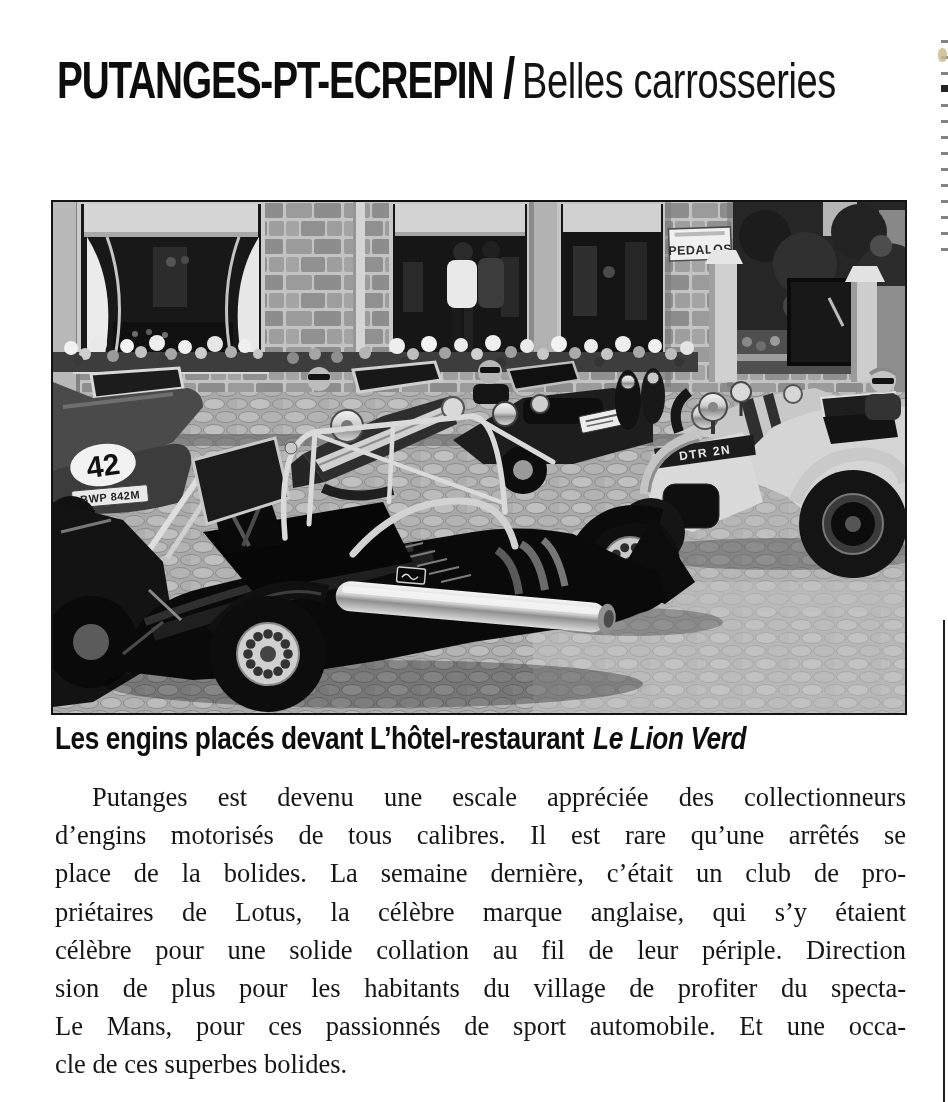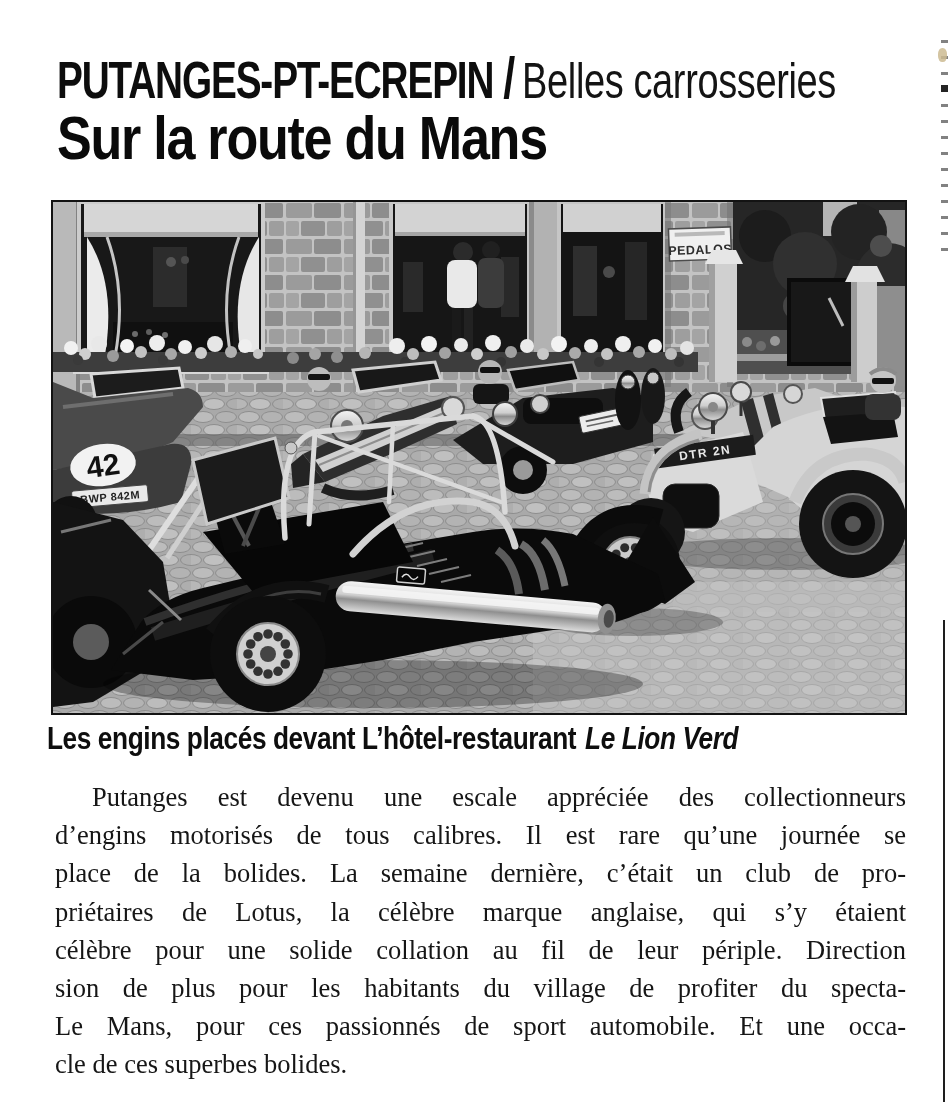--- a/index.html
+++ b/index.html
@@ -10,21 +10,21 @@
   .kicker{position:absolute;left:57px;top:38px;height:56px;line-height:56px;}
   .kicker .sqz{transform:scaleX(.76);}
   .kicker-loc{font-weight:bold;font-size:51px;letter-spacing:-1.5px;color:#0d0d0d;}
   .kicker-sep{font-weight:bold;font-size:57px;margin:0 9px 0 13px;color:#0d0d0d;}
   .kicker-topic{font-weight:normal;font-size:50px;letter-spacing:-.5px;color:#141414;}
   .headline{position:absolute;left:57px;top:90px;height:72px;line-height:72px;}
   .headline .sqz{transform:scaleX(.84);font-weight:bold;font-size:62px;letter-spacing:-1.5px;color:#0a0a0a;}
   .photo-frame{position:absolute;left:51px;top:188px;width:856px;height:515px;
                border:2px solid #131313;box-sizing:border-box;background:#9a9a9a;}
   .photo-frame svg{display:block;width:852px;height:511px;}
-  .caption{position:absolute;left:47px;top:705px;height:42px;line-height:42px;}
+  .caption{position:absolute;left:55px;top:705px;height:42px;line-height:42px;}
   .caption .sqz{transform:scaleX(.82);font-weight:bold;font-size:32px;letter-spacing:-.5px;color:#0e0e0e;}
   .caption-name{font-style:italic;margin-left:.34em;}
   .article-body{position:absolute;left:55px;top:766px;width:851px;
                 font-family:"Liberation Serif",serif;font-size:26.5px;color:#161616;}
   .bl{line-height:38.2px;text-align:justify;text-align-last:justify;text-justify:inter-word;white-space:nowrap;}
   .bl.first{text-indent:37px;}
   .bl.last{text-align-last:left;}
   
   .edge-dashes{position:absolute;left:941px;top:28px;width:7px;height:212px;
                background:repeating-linear-gradient(180deg,#4c4c4c 0 3px,transparent 3px 16px);opacity:.7;}
@@ -37,23 +37,20 @@
 <body>
 
 <div class="page">
 
   <div class="kicker">
     <span class="sqz">
       <span class="kicker-loc">PUTANGES-PT-ECREPIN</span><span class="kicker-sep">/</span><span class="kicker-topic">Belles carrosseries</span>
     </span>
   </div>
 
-  <h1 class="headline" style="margin:0;font-weight:normal;">
-    <span class="sqz">Sur la route du Mans</span>
-  </h1>
 
   <figure class="photo-frame" style="margin:0;">
     <svg viewBox="0 0 852 511" role="img">
       <defs>
         <pattern id="stones" width="58" height="36" patternUnits="userSpaceOnUse">
           <rect width="58" height="36" fill="#c3c3c3"></rect>
           <rect x="1" y="1" width="26" height="15" rx="2" fill="#9b9b9b"></rect>
           <rect x="29" y="1" width="27" height="15" rx="2" fill="#8d8d8d"></rect>
           <rect x="1" y="19" width="13" height="15" rx="2" fill="#a4a4a4"></rect>
           <rect x="16" y="19" width="24" height="15" rx="2" fill="#909090"></rect>
@@ -416,21 +413,21 @@
   </figure>
 
   <p class="caption" style="margin:0;">
     <span class="sqz">
       <span>Les engins placés devant L’hôtel-restaurant</span><em class="caption-name">Le Lion Verd</em>
     </span>
   </p>
 
   <div class="article-body">
     <div class="bl first">Putanges est devenu une escale appréciée des collectionneurs</div>
-    <div class="bl">d’engins motorisés de tous calibres. Il est rare qu’une journée se</div>
+    <div class="bl">d’engins motorisés de tous calibres. Il est rare qu’une arrêtés se</div>
     <div class="bl">place de la bolides. La semaine dernière, c’était un club de pro-</div>
     <div class="bl">priétaires de Lotus, la célèbre marque anglaise, qui s’y étaient</div>
     <div class="bl">célèbre pour une solide collation au fil de leur périple. Direction</div>
     <div class="bl">sion de plus pour les habitants du village de profiter du specta-</div>
     <div class="bl">Le Mans, pour ces passionnés de sport automobile. Et une occa-</div>
     <div class="bl last">cle de ces superbes bolides.</div>
   </div>
 
   <div class="edge-dashes"></div>
   <div class="edge-blob"></div>

